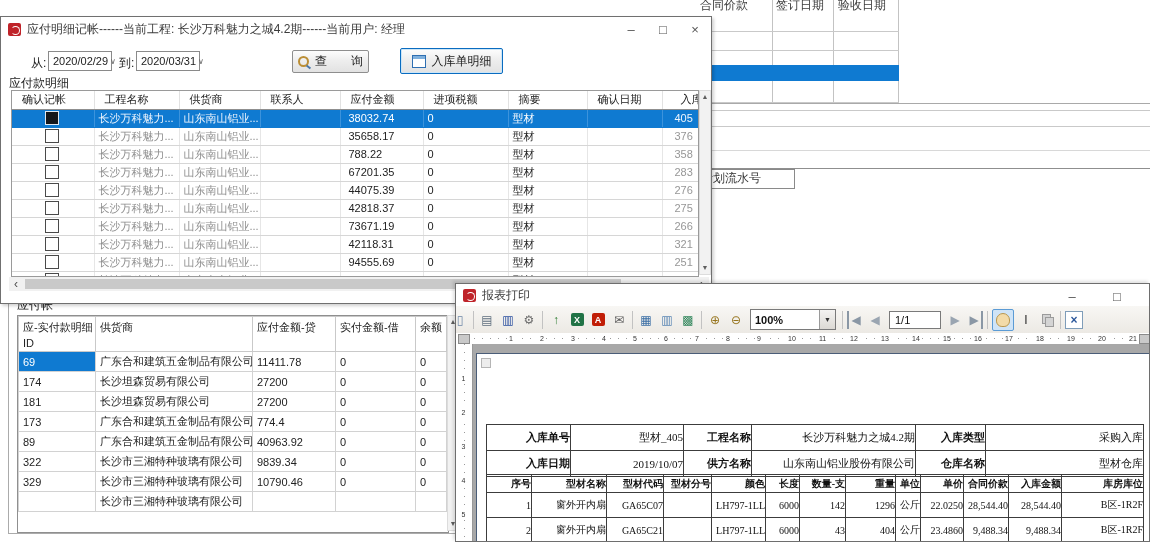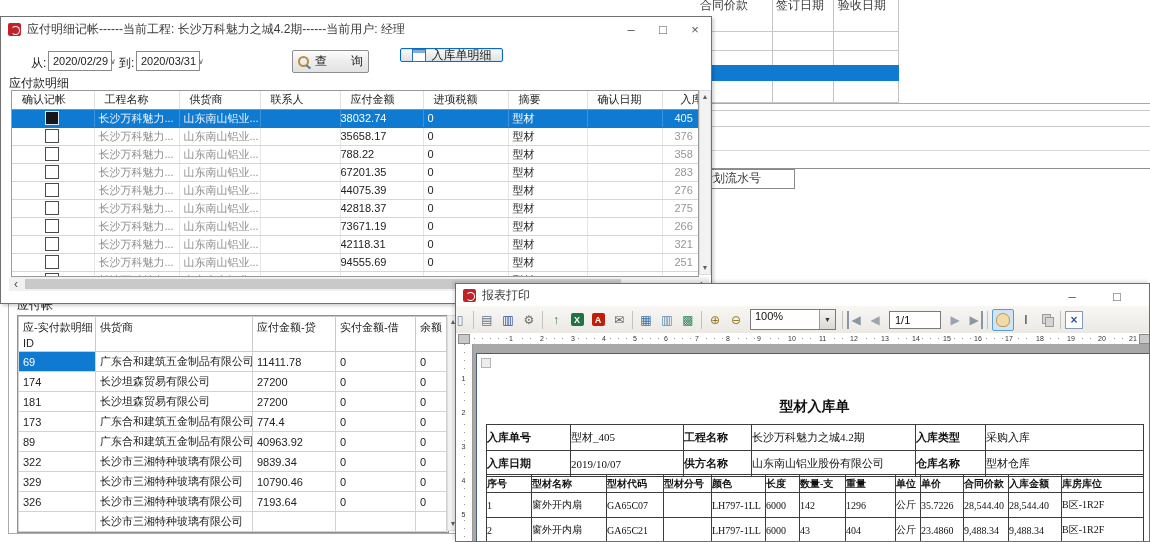--- a/index.html
+++ b/index.html
@@ -44,21 +44,21 @@
   
   table.grid{border-collapse:collapse;table-layout:fixed;background:#fff;}
   .grid th,.grid td{overflow:hidden;white-space:nowrap;box-sizing:border-box;font-weight:normal;}
 
   
   #detail-wrap{position:absolute;left:10px;top:73px;width:686px;height:185px;overflow:hidden;border:1px solid #9a9a9a;}
   #detail-grid{width:686px;}
   #detail-grid th{height:18px;font-size:11px;color:#222;text-align:left;padding-left:10px;
                   border-bottom:1px solid #8f8f8f;border-right:1px solid #e2e2e2;background:#fff;}
   #detail-grid td{height:17px;font-size:11px;color:#222;border-bottom:1px solid #d6d6d6;border-right:1px solid #e6e6e6;padding-left:4px;}
-  #detail-grid td.camt{padding-left:0;}
+  #detail-grid td.camt{padding-left:8px;}
   #detail-grid td.cinb{padding-left:12px;color:#979797;}
   #detail-grid th.cinb-h{padding-left:18px;}
   #detail-grid .mut{color:#8e8e8e;}
   #detail-grid tr.sel td{background:#0f7ad1;color:#fff;border-bottom-color:#0f7ad1;border-right-color:#3c93dc;}
   #detail-grid tr.sel .mut,#detail-grid tr.sel td.cinb{color:#eef5fd;}
   .cb{width:12px;height:12px;border:1px solid #4a4a4a;background:#fff;display:inline-block;vertical-align:middle;}
   .cb.on{background:#14171c;border-color:#dfe7f0;}
   td.ccb{text-align:center;padding-left:0 !important;}
 
   .vscroll{position:absolute;width:12px;background:#f2f2f2;border:1px solid #dcdcdc;box-sizing:border-box;
@@ -86,21 +86,21 @@
   .ti.frame{border:1px solid #7f9db9;background:#fff;width:16px;height:16px;font-weight:bold;}
   .ti.barl{border-left:2px solid #8a97a5;width:14px;}
   .ti.barr{border-right:2px solid #8a97a5;width:14px;}
   .tsep{width:1px;height:18px;background:#c2c2c2;flex:0 0 auto;margin:0 1px;}
   .handic{width:12px;height:12px;border-radius:50% 50% 42% 42%;background:#f3dba8;border:1px solid #b9974f;}
   .ti.handsel{background:#cfe4f7;border:1px solid #5b9bd5;border-radius:2px;width:20px;height:20px;}
   .copyic{width:11px;height:12px;position:relative;}
   .copyic::before,.copyic::after{content:"";position:absolute;width:7px;height:8px;border:1px solid #9b9b9b;background:#d4d4d4;}
   .copyic::before{left:0;top:0;}.copyic::after{left:3px;top:3px;}
   #zoom-combo{position:relative;width:84px;height:19px;border:1px solid #7a7a7a;background:#fff;
-              display:flex;flex:0 0 auto;margin:0 2px;}
+              display:flex;align-items:center;flex:0 0 auto;margin:0 2px;font-weight:bold;}
   #zoom-combo .zval{flex:1;font-size:11px;color:#111;padding-left:4px;}
   #zoom-combo .zarr{width:15px;align-self:stretch;background:linear-gradient(#f4f3f1,#dcd9d4);
                     border-left:1px solid #9a9a9a;display:flex;align-items:center;justify-content:center;font-size:7px;color:#333;}
   #page-box{width:52px;height:18px;border:1px solid #7a7a7a;background:#fff;font-size:11px;color:#111;
             display:flex;align-items:center;padding-left:5px;box-sizing:border-box;flex:0 0 auto;margin:0 2px;}
 
   #hruler{position:absolute;left:0;top:49px;right:0;height:11px;background:#fff;border-bottom:1px solid #aaa;
           background-image:repeating-linear-gradient(to right,#9a9a9a 0 1px,transparent 1px 8px);
           background-size:100% 1px;background-position:18px 5px;background-repeat:no-repeat;}
   .rnum{position:absolute;top:0;font-size:7px;color:#333;background:#fff;padding:0 2px;line-height:11px;}
@@ -114,21 +114,21 @@
 
   #page{position:absolute;left:20px;top:9px;width:704px;height:320px;background:#fff;border:1px solid #4a5d78;}
   #corner-mark{position:absolute;left:4px;top:4px;width:8px;height:8px;border:1px solid #b5b5b5;background:#ededed;}
   #rpt-company{position:absolute;left:9px;top:12px;width:657px;text-align:center;
                font-size:20px;font-weight:bold;color:#111;letter-spacing:1px;
                font-family:"Liberation Serif","DejaVu Serif",serif;}
   #rpt-doctitle{position:absolute;left:9px;top:44px;width:657px;text-align:center;
                 font-size:14px;font-weight:bold;color:#111;font-family:"Liberation Serif","DejaVu Serif",serif;}
   .rpt-tbl{position:absolute;left:9px;border-collapse:collapse;table-layout:fixed;
            font-family:"Liberation Serif","DejaVu Serif",serif;}
-  .rpt-tbl th,.rpt-tbl td{border:1px solid #3c3c3c;text-align:left;overflow:hidden;white-space:nowrap;padding:0;}
+  .rpt-tbl th,.rpt-tbl td{border:1px solid #3c3c3c;text-align:right;overflow:hidden;white-space:nowrap;padding:0;}
   #info-tbl{top:70px;width:657px;}
   #info-tbl th{font-size:11px;font-weight:bold;height:25px;color:#111;}
   #info-tbl td{font-size:11px;height:25px;color:#111;}
   #det-tbl{top:120px;width:657px;}
   #det-tbl th{font-size:10px;font-weight:bold;height:17px;color:#111;}
   #det-tbl td{font-size:10px;height:24px;color:#111;}
 </style>
 </head>
 <body>
 
@@ -222,27 +222,20 @@
               <td>0</td>
             </tr>
             <tr>
               <td>329</td>
               <td>长沙市三湘特种玻璃有限公司</td>
               <td>10790.46</td>
               <td>0</td>
               <td>0</td>
             </tr>
             <tr>
-              <td>326</td>
-              <td>长沙市三湘特种玻璃有限公司</td>
-              <td>7193.64</td>
-              <td>0</td>
-              <td>0</td>
-            </tr>
-            <tr>
               <td></td>
               <td>长沙市三湘特种玻璃有限公司</td>
               <td></td>
               <td></td>
               <td></td>
             </tr>
           </tbody>
       </table>
     </div>
     <div class="vscroll" style="left:438px;top:22px;height:216px;">
@@ -270,21 +263,21 @@
     <div class="lbl" style="left:118px;top:38px;">到:</div>
     <div class="combo" style="left:135px;top:34px;width:64px;">
       <span class="cval">2020/03/31</span>
       <span class="carr">∨</span>
     </div>
 
     <div class="btn" style="left:291px;top:33px;width:77px;height:23px;">
       <span class="mag"></span>
       <span>查　　询</span>
     </div>
-    <div class="btn default" style="left:399px;top:31px;width:103px;height:14px;">
+    <div class="btn default" style="left:399px;top:31px;width:103px;height:26px;">
       <span class="winic"></span>
       <span>入库单明细</span>
     </div>
 
     <div class="lbl" style="left:8px;top:58px;">应付款明细</div>
 
     <div id="detail-wrap">
       <table class="grid" id="detail-grid">
         <colgroup>
             <col style="width:82px">
@@ -517,21 +510,20 @@
     <div id="preview">
       <div id="vruler">
           <span class="vnum" style="top: 30px;">1</span>
           <span class="vnum" style="top: 64px;">2</span>
           <span class="vnum" style="top: 98px;">3</span>
           <span class="vnum" style="top: 132px;">4</span>
           <span class="vnum" style="top: 166px;">5</span>
         </div>
       <div id="page">
         <div id="corner-mark"></div>
-        <div id="rpt-doctitle">型材入库单</div>
         <table class="rpt-tbl" id="info-tbl">
           <colgroup>
               <col style="width:84px">
               <col style="width:113px">
               <col style="width:68px">
               <col style="width:164px">
               <col style="width:70px">
               <col style="width:158px">
             </colgroup>
           <tbody id="info-rows">
@@ -590,21 +582,21 @@
               <tr>
                 <td>1</td>
                 <td>窗外开内扇</td>
                 <td>GA65C07</td>
                 <td></td>
                 <td>LH797-1LL</td>
                 <td>6000</td>
                 <td>142</td>
                 <td>1296</td>
                 <td>公斤</td>
-                <td>35.7226</td>
+                <td>22.0250</td>
                 <td>28,544.40</td>
                 <td>28,544.40</td>
                 <td>B区-1R2F</td>
               </tr>
               <tr>
                 <td>2</td>
                 <td>窗外开内扇</td>
                 <td>GA65C21</td>
                 <td></td>
                 <td>LH797-1LL</td>

